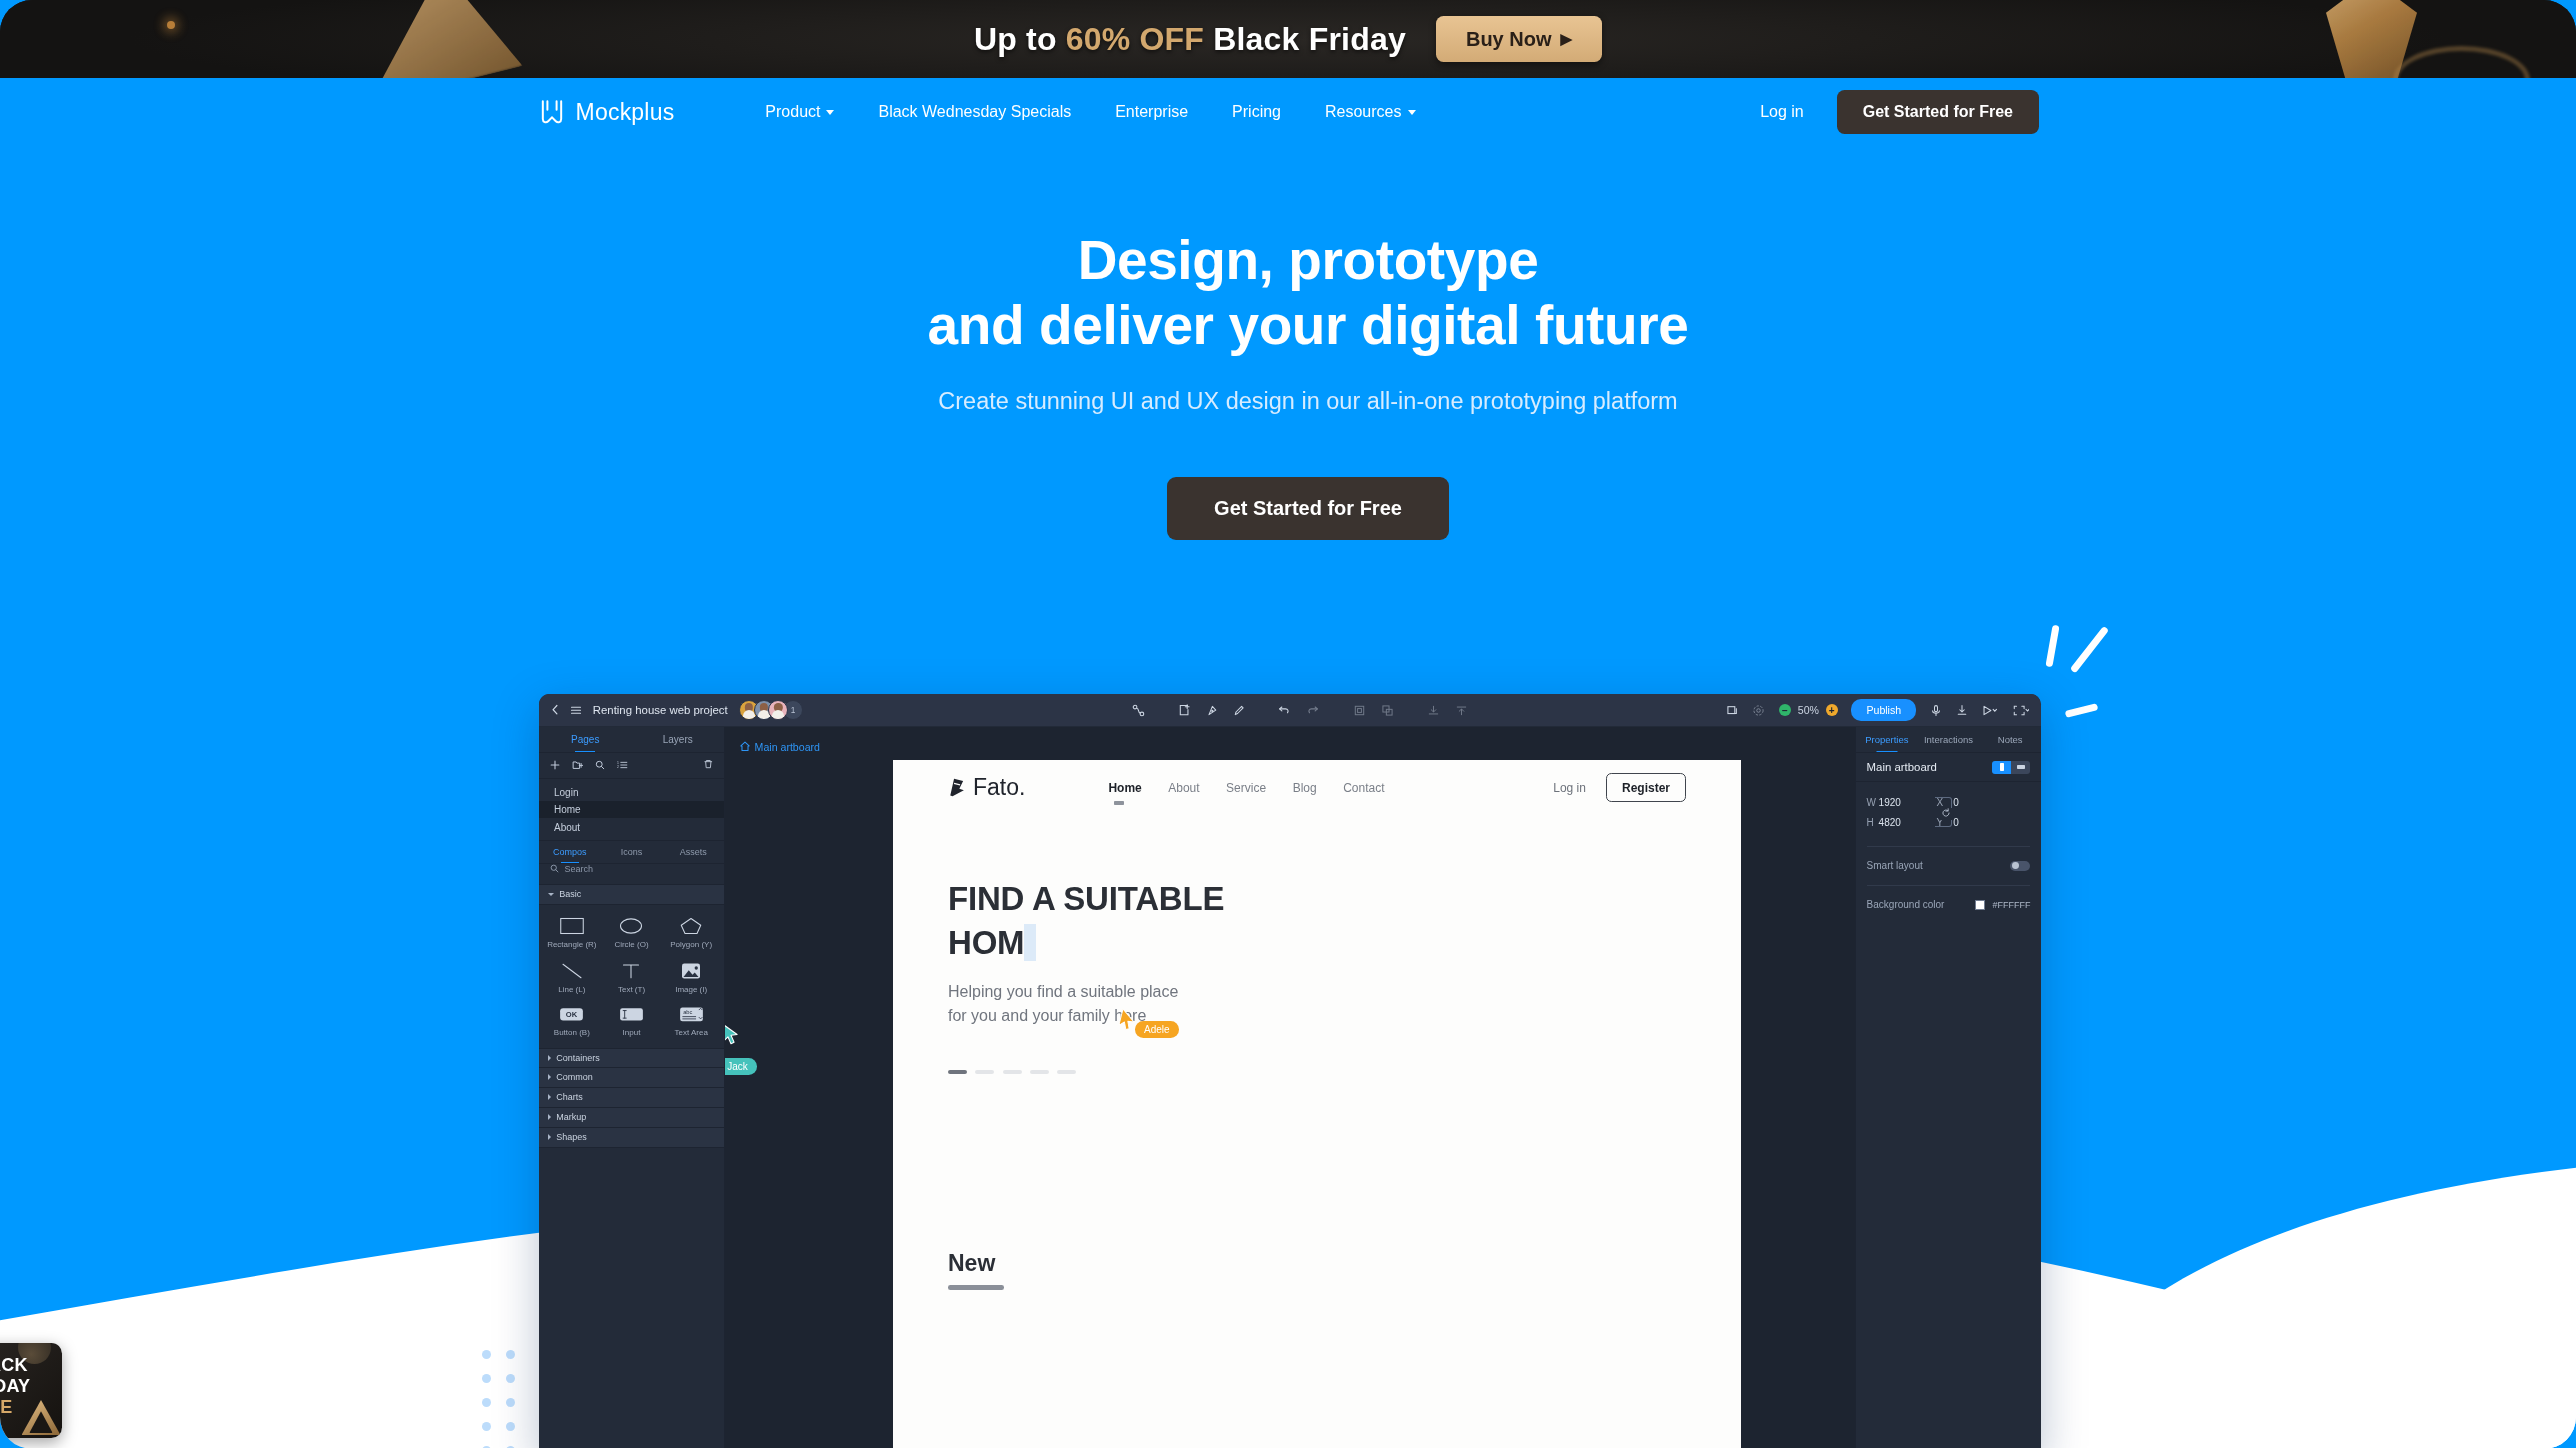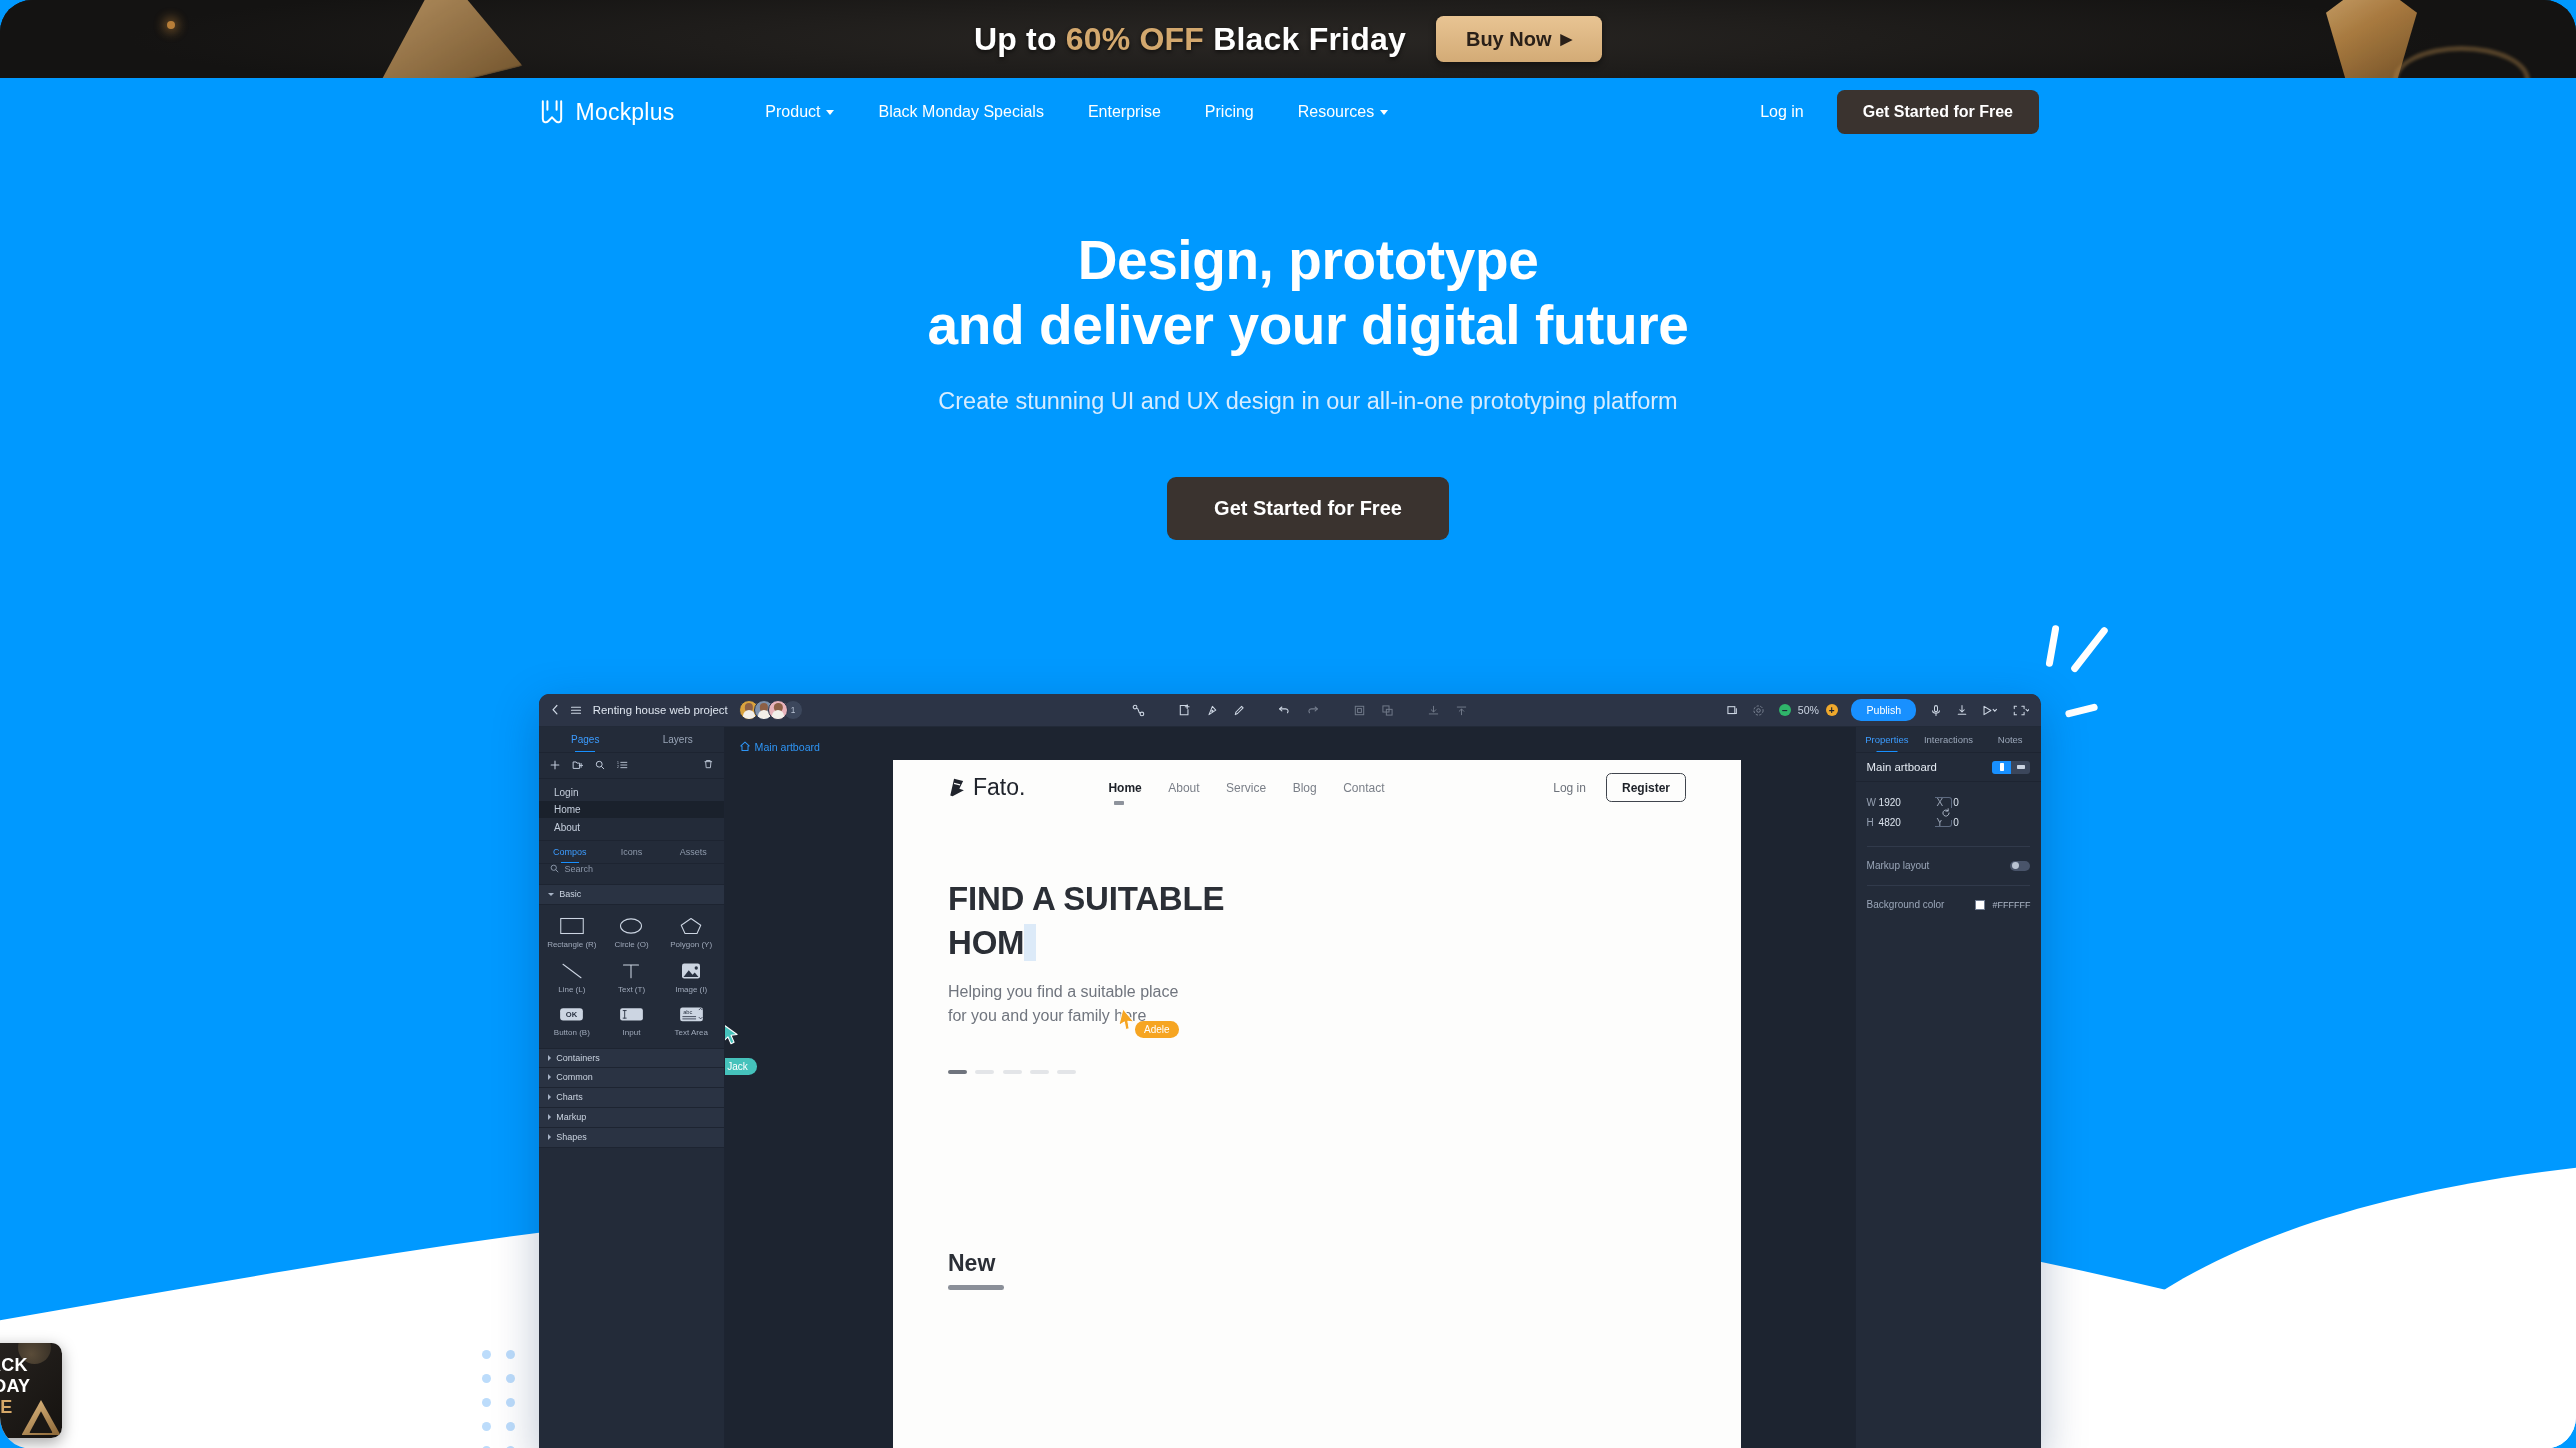--- a/index.html
+++ b/index.html
@@ -341,21 +341,21 @@
         <path d="M5 3 L5 26 C5 30 9 32 12 29 L17 24 L22 29 C25 32 29 30 29 26 L29 3" fill="none" stroke="#fff" stroke-width="2.6" stroke-linecap="round"></path>
         <path d="M11 3 L11 14 M23 3 L23 14" stroke="#fff" stroke-width="2.6" stroke-linecap="round"></path>
       </svg>
       <span class="name">Mockplus</span>
     </div>
     <div class="nav-links">
       <span class="nav-link">
           <span>Product</span>
           <i class="caret"></i>
         </span>
-      <span class="nav-link">Black Monday Specials</span>
+      <span class="nav-link">Black Wednesday Specials</span>
       <span class="nav-link">Enterprise</span>
       <span class="nav-link">Pricing</span>
       <span class="nav-link">
           <span>Resources</span>
           <i class="caret"></i>
         </span>
     </div>
     <div class="nav-right">
       <span class="login-link">Log in</span>
       <button class="nav-cta">Get Started for Free</button>
@@ -777,21 +777,21 @@
           <div class="link-brk"></div>
           <span class="link-ic">
             <svg width="10" height="10" viewBox="0 0 13 13" aria-hidden="true">
                 <path d="M10.5 6.5a4 4 0 1 1-1.4-3" fill="none" stroke="#aab4c4" stroke-width="1.3" stroke-linecap="round"></path>
                 <path d="M9.3 1v3h-3" fill="none" stroke="#aab4c4" stroke-width="1.3" stroke-linecap="round" stroke-linejoin="round"></path>
               </svg>
           </span>
         </div>
         <div class="rp-div"></div>
         <div class="rp-row">
-          <span>Markup layout</span>
+          <span>Smart layout</span>
           <span class="toggle">
               <i class="knob"></i>
             </span>
         </div>
         <div class="rp-div"></div>
         <div class="rp-row">
           <span>Background color</span>
           <span class="swatch">
             <i class="box"></i>
             <span class="hex">#FFFFFF</span>

